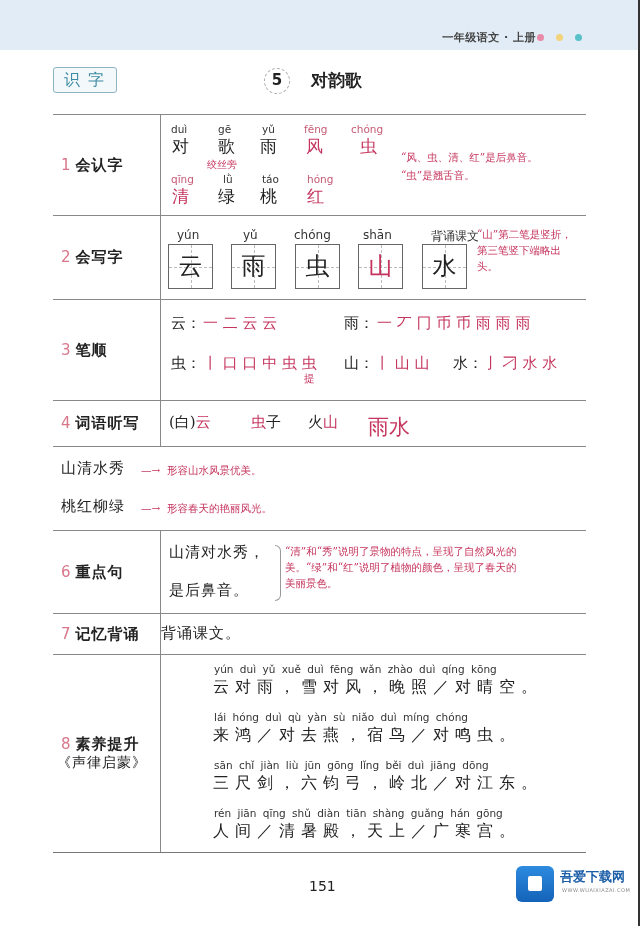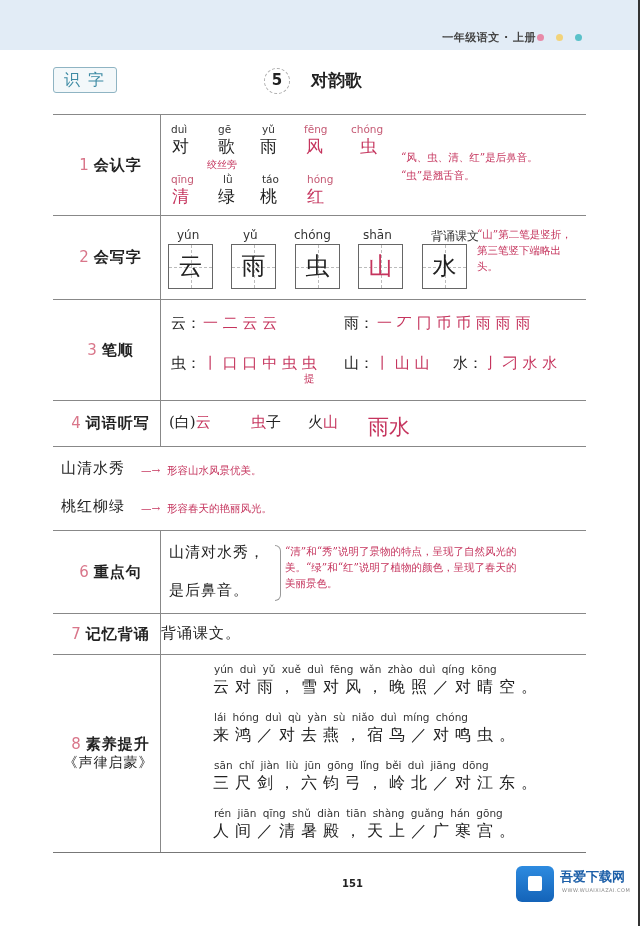--- a/index.html
+++ b/index.html
@@ -12,42 +12,42 @@
 
   .tag { position: absolute; left: 53px; top: 67px; width: 64px; height: 26px; border: 1px solid #8fb4c3; border-radius: 3px;
          background: #f3f8fa; color: #3e8ba4; font-family: "DejaVu Serif", serif; font-size: 16px; text-align: center; line-height: 24px; letter-spacing: 8px; padding-left: 6px; }
   .lesson-num { position: absolute; left: 264px; top: 68px; width: 26px; height: 26px; border: 1.5px dashed #aaa; border-radius: 50%;
                 text-align: center; line-height: 23px; font-weight: bold; font-size: 15px; }
   .lesson-title { position: absolute; left: 311px; top: 69px; font-size: 17px; font-weight: bold; }
 
   .table { position: absolute; left: 53px; top: 114px; width: 533px; }
   .row { position: relative; border-top: 1.5px solid #888; display: flex; }
   .row.last { border-bottom: 1.5px solid #777; }
-  .label { width: 108px; border-right: 1.5px solid #888; display: flex; flex-direction: column; justify-content: center; padding-left: 8px; align-items: center; }
+  .label { width: 108px; border-right: 1.5px solid #888; display: flex; flex-direction: column; justify-content: center; padding-left: 8px; }
   .label-line { font-size: 15px; font-weight: bold; color: #222; letter-spacing: 1px; white-space: nowrap; }
   .num { color: #d9768a; font-weight: normal; margin-right: 4px; }
   .label-sub { font-family: "DejaVu Serif", serif; font-size: 14px; margin-top: 0; margin-left: -4px; letter-spacing: 1px; }
   .content { flex: 1; position: relative; }
 
   .red { color: #c5345d; }
   .note { color: #c5345d; font-family: "DejaVu Serif", serif; font-size: 10.5px; line-height: 16px; position: absolute; }
   .py { font-size: 10.5px; color: #333; position: absolute; white-space: nowrap; }
   .py.red { color: #c55a74; }
   .hz { font-family: "DejaVu Serif", serif; font-size: 17px; position: absolute; white-space: nowrap; }
 
   .box { position: absolute; top: 28px; width: 45px; height: 45px; border: 1.5px solid #666; }
   .box::before { content: ""; position: absolute; left: 50%; top: 0; bottom: 0; border-left: 1px dashed #bbb; }
   .box::after { content: ""; position: absolute; top: 50%; left: 0; right: 0; border-top: 1px dashed #bbb; }
   .box span { position: absolute; inset: 0; text-align: center; line-height: 42px; font-size: 24px; font-family: "DejaVu Serif", serif; z-index: 1; }
 
   .serif { font-family: "DejaVu Serif", serif; }
   .poem-py { position: absolute; font-size: 10.5px; color: #333; white-space: nowrap; word-spacing: 3px; }
   .poem-hz { position: absolute; font-family: "DejaVu Serif", serif; font-size: 16px; letter-spacing: 6px; white-space: nowrap; }
 
-  .pagenum { position: absolute; left: 309px; top: 878px; font-size: 10px; font-weight: bold; margin-left: 33px; }
+  .pagenum { position: absolute; left: 309px; top: 878px; font-size: 14px; font-weight: normal; }
   .logo { position: absolute; left: 516px; top: 866px; width: 38px; height: 36px; border-radius: 6px; background: linear-gradient(#2d8be0,#1463b8); }
   .logo::after { content: ""; position: absolute; left: 12px; top: 10px; width: 14px; height: 15px; background: #fff; border-radius: 2px; }
   .logo-text { position: absolute; left: 560px; top: 868px; font-size: 13px; font-weight: bold; color: #1c5fa8; }
   .logo-url { position: absolute; left: 562px; top: 887px; font-size: 5px; color: #888; letter-spacing: 0.5px; }
 </style>
 </head>
 <body>
 
 <div class="topband"></div>
 <div class="book-title">一年级语文 · 上册</div>

